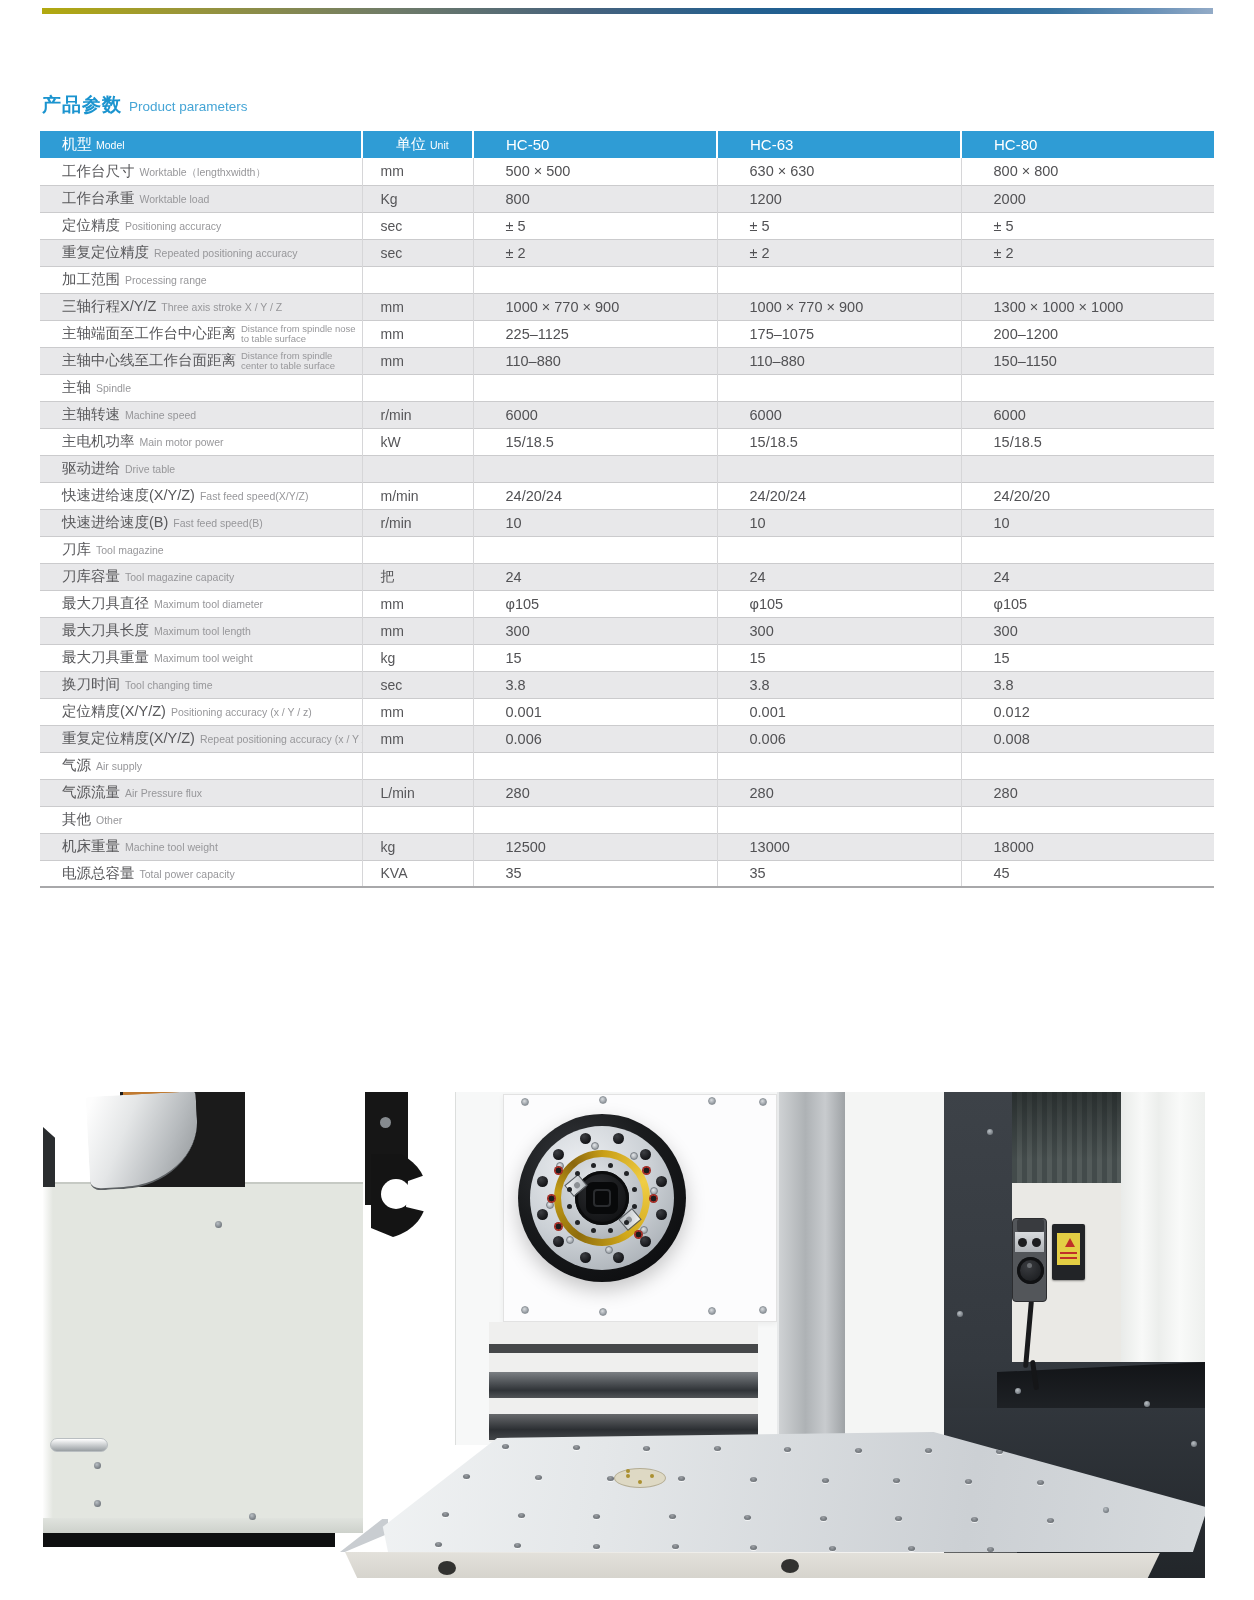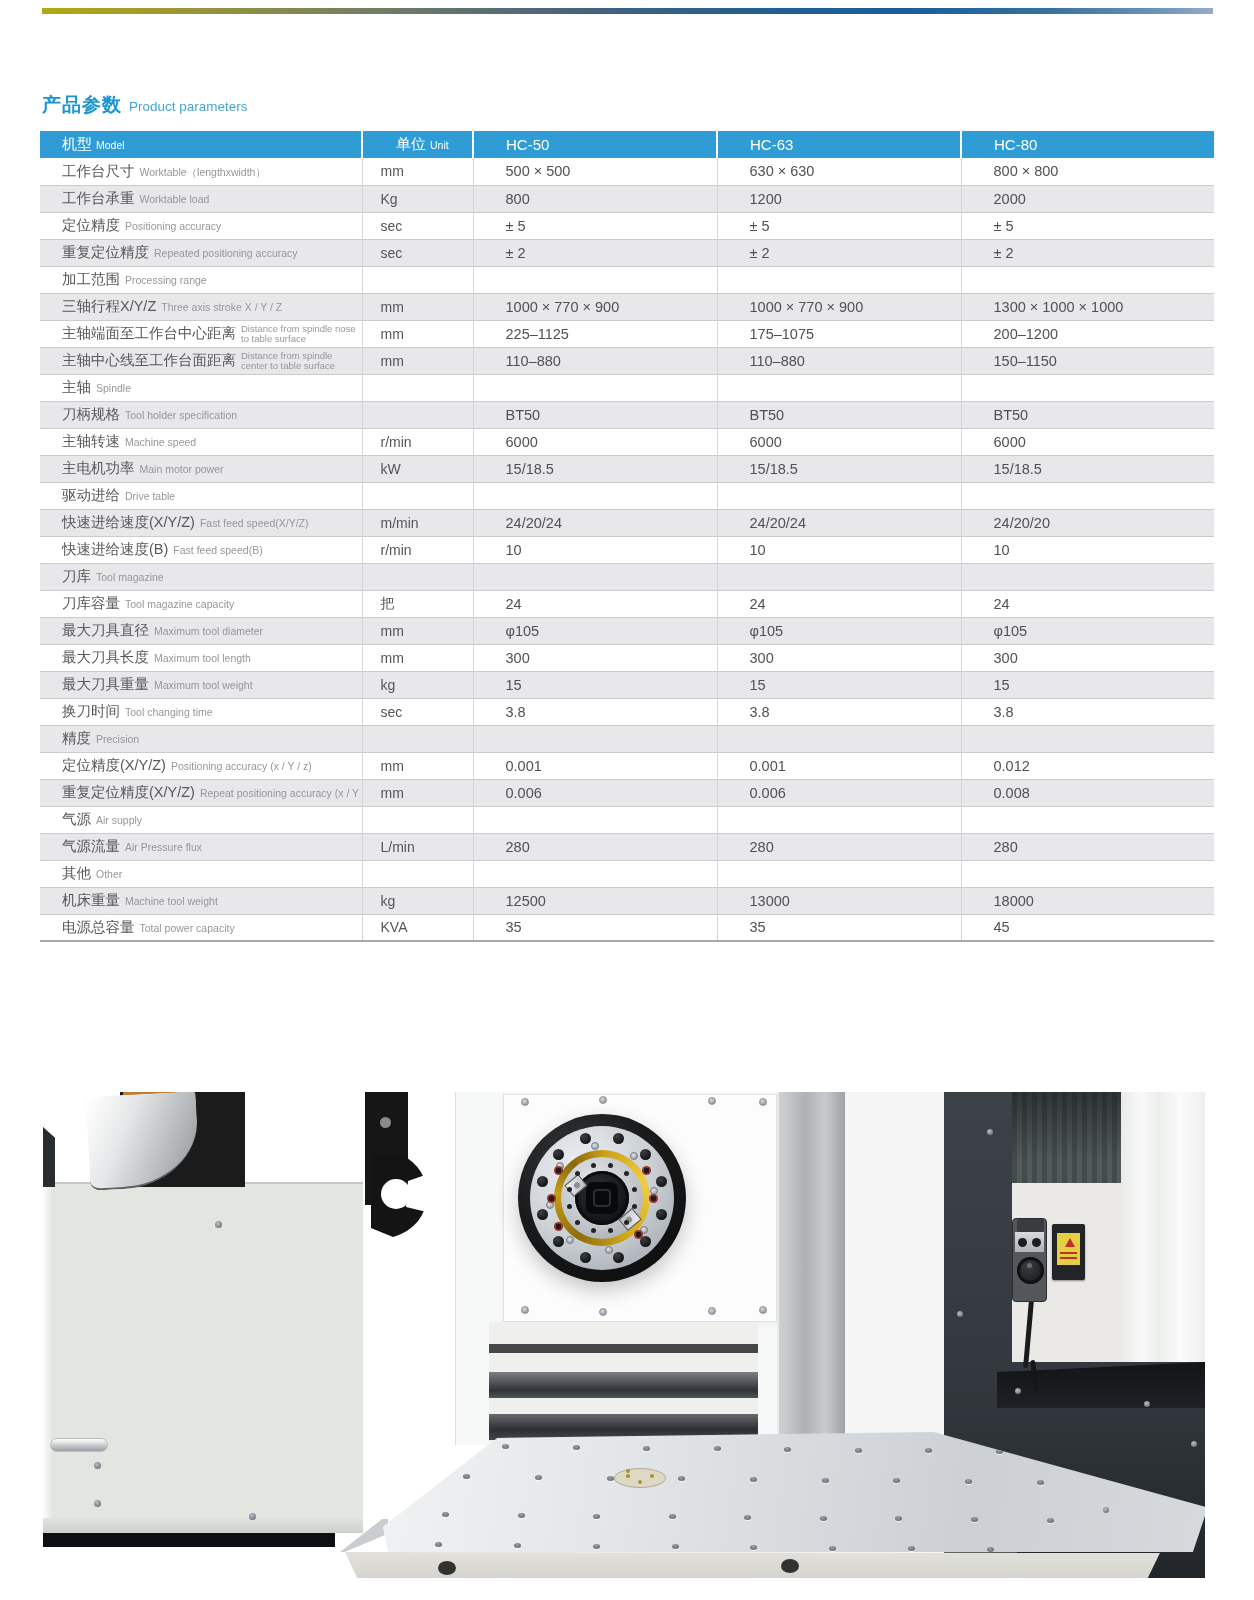--- a/index.html
+++ b/index.html
@@ -206,27 +206,20 @@
         <td class="val">150–1150</td>
       </tr>
       <tr>
         <td class="lab"><span class="lab-zh">主轴</span><span class="lab-en">Spindle</span></td>
         <td class="unit"></td>
         <td class="val"></td>
         <td class="val"></td>
         <td class="val"></td>
       </tr>
       <tr>
-        <td class="lab"><span class="lab-zh">刀柄规格</span><span class="lab-en">Tool holder specification</span></td>
-        <td class="unit"></td>
-        <td class="val">BT50</td>
-        <td class="val">BT50</td>
-        <td class="val">BT50</td>
-      </tr>
-      <tr>
         <td class="lab"><span class="lab-zh">主轴转速</span><span class="lab-en">Machine speed</span></td>
         <td class="unit">r/min</td>
         <td class="val">6000</td>
         <td class="val">6000</td>
         <td class="val">6000</td>
       </tr>
       <tr>
         <td class="lab"><span class="lab-zh">主电机功率</span><span class="lab-en">Main motor power</span></td>
         <td class="unit">kW</td>
         <td class="val">15/18.5</td>
@@ -288,27 +281,20 @@
         <td class="val">15</td>
         <td class="val">15</td>
         <td class="val">15</td>
       </tr>
       <tr>
         <td class="lab"><span class="lab-zh">换刀时间</span><span class="lab-en">Tool changing time</span></td>
         <td class="unit">sec</td>
         <td class="val">3.8</td>
         <td class="val">3.8</td>
         <td class="val">3.8</td>
-      </tr>
-      <tr>
-        <td class="lab"><span class="lab-zh">精度</span><span class="lab-en">Precision</span></td>
-        <td class="unit"></td>
-        <td class="val"></td>
-        <td class="val"></td>
-        <td class="val"></td>
       </tr>
       <tr>
         <td class="lab"><span class="lab-zh">定位精度(X/Y/Z)</span><span class="lab-en">Positioning accuracy (x / Y / z)</span></td>
         <td class="unit">mm</td>
         <td class="val">0.001</td>
         <td class="val">0.001</td>
         <td class="val">0.012</td>
       </tr>
       <tr>
         <td class="lab"><span class="lab-zh">重复定位精度(X/Y/Z)</span><span class="lab-en">Repeat positioning accuracy (x / Y / z)</span></td>

